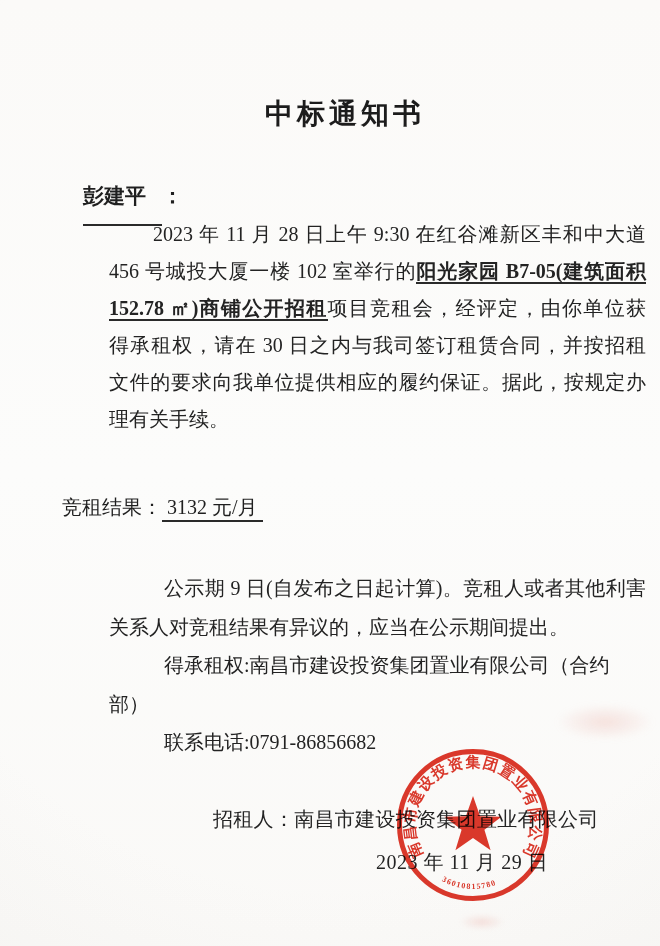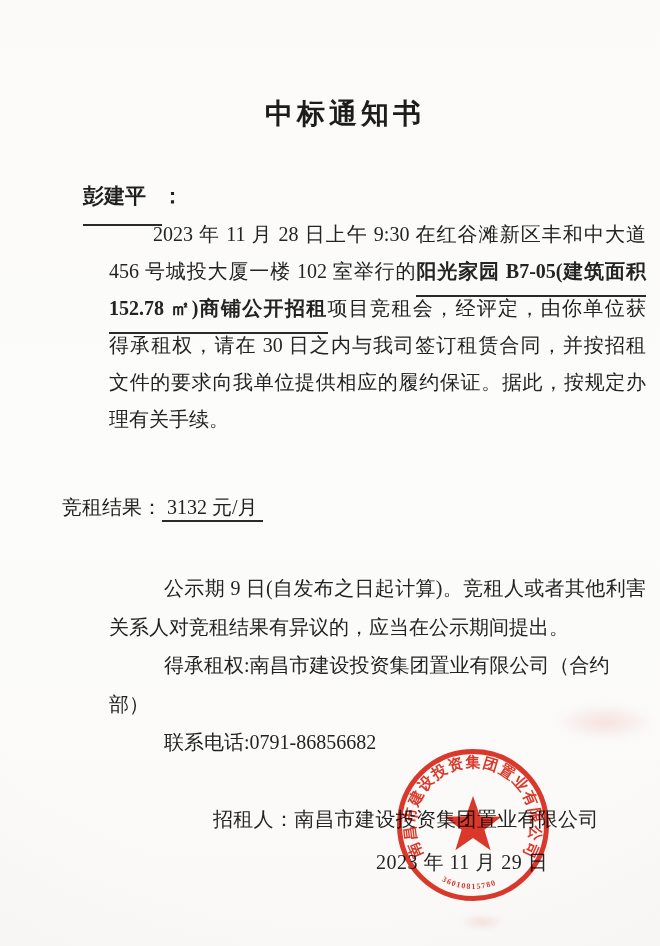--- a/index.html
+++ b/index.html
@@ -25,21 +25,21 @@
     font-size:21px;font-weight:700;color:#1f1f1f;
   }
   .recipient .name{border-bottom:2px solid #2a2a2a;padding:0 16px 16px 0;margin-top:12px;}
   .para{position:absolute;left:62px;width:537px;font-size:20px;color:#232323;margin-left:47px;}
   .body-para{top:216px;line-height:37px;}
   .notice-block{top:569px;line-height:38.5px;}
   .line{text-align:justify;text-align-last:justify;}
   .line.noj{text-align:left;text-align-last:auto;}
   .ind{text-indent:44px;}
   .ind2{text-indent:55px;}
-  .em{font-weight:700;border-bottom:2px solid #2a2a2a;padding-bottom:13px;}
+  .em{font-weight:700;border-bottom:2px solid #2a2a2a;padding-bottom:0;}
   .result{position:absolute;top:494px;left:62px;font-size:20px;font-weight:400;color:#1f1f1f;}
   .result .uline{border-bottom:2px solid #2a2a2a;white-space:pre;padding-bottom:2px;}
   .lessor{position:absolute;top:806px;left:213px;font-size:20px;letter-spacing:0.3px;color:#242424;}
   .sign-date{position:absolute;top:849px;left:376px;font-size:20px;letter-spacing:0.5px;color:#242424;}
   .stamp{
     position:absolute;left:388px;top:740px;width:170px;height:170px;
     mix-blend-mode:multiply;opacity:0.92;
     filter:blur(0.25px) saturate(1.05);
   }
   .seal-company{font-size:15px;font-weight:700;letter-spacing:1.4px;fill:currentColor;}

